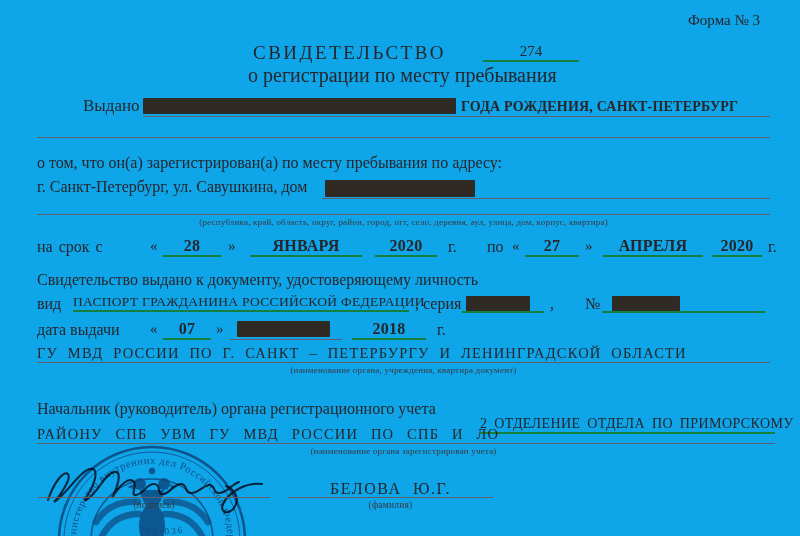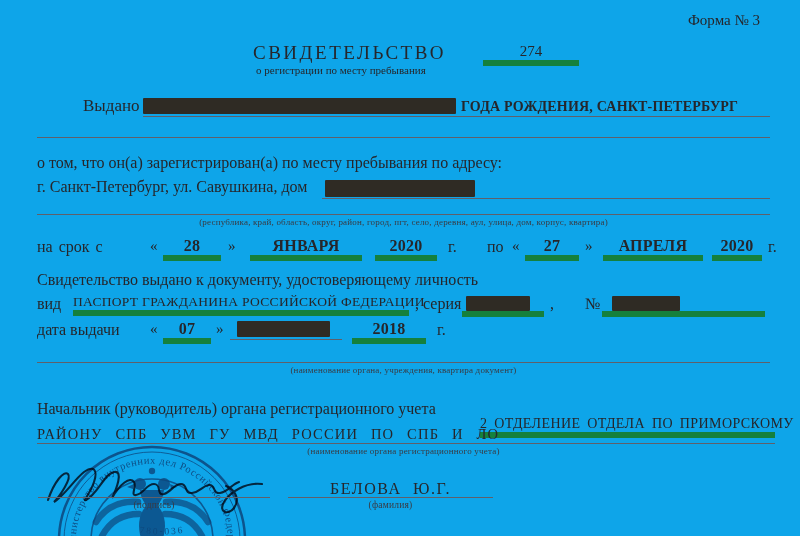--- a/index.html
+++ b/index.html
@@ -4,41 +4,41 @@
 <style>
   html,body{margin:0;padding:0;background:#e8e8e6;}
   .page{
     position:relative;width:800px;height:536px;overflow:hidden;
     background:#0ea5e9;
     font-family:"Liberation Serif","DejaVu Serif",serif;
     color:#26262b;
   }
   .abs{position:absolute;white-space:nowrap;}
   .hline{position:absolute;height:1px;background:#60606a;}
-  .blank{position:absolute;border-bottom:6px solid #15803d;text-align:center;white-space:nowrap;}
+  .blank{position:absolute;border-bottom:2px solid #15803d;text-align:center;white-space:nowrap;}
   .cap{position:absolute;font-size:9px;color:#3a3a42;text-align:center;letter-spacing:.2px;}
   .redact{position:absolute;background:#2f2b24;border-radius:1px;z-index:1;}
   .txt16{font-size:16px;}
   .fill{font-weight:bold;font-size:16px;letter-spacing:.2px;}
   .ucline{font-size:14.5px;letter-spacing:1.2px;word-spacing:5px;}
   .q{font-size:15px;}
   .stamp-svg{position:absolute;left:52px;top:444px;z-index:2;mix-blend-mode:multiply;opacity:.88;}
   .sig-svg{position:absolute;left:40px;top:456px;z-index:3;mix-blend-mode:multiply;}
   .over{z-index:4;}
 </style>
 </head>
 <body>
 
 <div class="page">
 
   <div class="abs" style="left:660px;top:12px;width:100px;text-align:right;font-size:15px;">Форма № 3</div>
 
   <div class="abs" style="left:253px;top:42px;font-size:19px;letter-spacing:2.5px;">СВИДЕТЕЛЬСТВО</div>
   <div class="blank" style="left:483px;top:43px;width:96px;font-size:15px;">274</div>
-  <div class="abs" style="left:256px;top:64px;font-size:11px;">о регистрации по месту пребывания</div>
+  <div class="abs" style="left:248px;top:64px;font-size:20px;">о регистрации по месту пребывания</div>
 
   <div class="abs txt16" style="left:83px;top:96px;font-size:17px;">Выдано</div>
   <div class="redact" style="left:143px;top:98px;width:313px;height:16px;"></div>
   <div class="abs" style="left:461px;top:99px;font-weight:bold;font-size:14px;letter-spacing:.2px;">ГОДА РОЖДЕНИЯ, САНКТ-ПЕТЕРБУРГ</div>
   <div class="hline" style="left:143px;top:116px;width:627px;"></div>
   <div class="hline" style="left:37px;top:137px;width:733px;"></div>
   <div class="cap" style="left:37px;top:140px;width:733px;margin-top:44px;">(Ф. И. О., год и место рождения)</div>
 
   <div class="abs txt16" style="left:37px;top:154px;">о том, что он(а) зарегистрирован(а) по месту пребывания по адресу:</div>
   <div class="abs txt16" style="left:37px;top:178px;">г. Санкт-Петербург, ул. Савушкина, дом</div>
@@ -75,28 +75,29 @@
 
   <div class="abs txt16" style="left:37px;top:321px;">дата выдачи</div>
   <div class="abs q" style="left:150px;top:321px;">«</div>
   <div class="blank fill" style="left:163px;top:320px;width:48px;">07</div>
   <div class="abs q" style="left:216px;top:321px;">»</div>
   <div class="redact" style="left:237px;top:321px;width:93px;height:16px;"></div>
   <div class="hline" style="left:230px;top:339px;width:112px;"></div>
   <div class="blank fill" style="left:352px;top:320px;width:74px;">2018</div>
   <div class="abs txt16" style="left:437px;top:321px;">г.</div>
 
+  <div class="abs ucline" style="left:37px;top:345px;">ГУ МВД РОССИИ ПО Г. САНКТ – ПЕТЕРБУРГУ И ЛЕНИНГРАДСКОЙ ОБЛАСТИ</div>
   <div class="hline" style="left:37px;top:362px;width:733px;"></div>
   <div class="cap" style="left:37px;top:365px;width:733px;">(наименование органа, учреждения, квартира документ)</div>
 
   <div class="abs txt16" style="left:37px;top:400px;">Начальник (руководитель) органа регистрационного учета</div>
   <div class="blank" style="left:480px;top:416px;width:295px;font-size:14px;letter-spacing:.4px;word-spacing:3px;">2 ОТДЕЛЕНИЕ ОТДЕЛА ПО ПРИМОРСКОМУ</div>
   <div class="abs" style="left:37px;top:426px;font-size:14.5px;letter-spacing:1.2px;word-spacing:8px;">РАЙОНУ СПБ УВМ ГУ МВД РОССИИ ПО СПБ И ЛО</div>
   <div class="hline" style="left:37px;top:443px;width:738px;"></div>
-  <div class="cap" style="left:37px;top:446px;width:733px;">(наименование органа регистрационного учета)</div>
+  <div class="cap" style="left:37px;top:446px;width:733px;">(наименование органа зарегистрирован учета)</div>
 
   <svg class="stamp-svg" width="200" height="200" viewBox="0 0 200 200">
     <g fill="none" stroke="#c75677">
       <circle cx="100" cy="96" r="93" stroke-width="2.5" opacity=".85"></circle>
       <circle cx="100" cy="96" r="88" stroke-width="1" opacity=".75"></circle>
       <circle cx="100" cy="96" r="61" stroke-width="1.6" opacity=".8"></circle>
     </g>
     <defs>
       <path id="ringPath" d="M 25.2,109.2 A 76,76 0 1,1 174.8,109.2"></path>
       <path id="numPath" d="M 55,80 A 150,150 0 0,0 165,80"></path>

